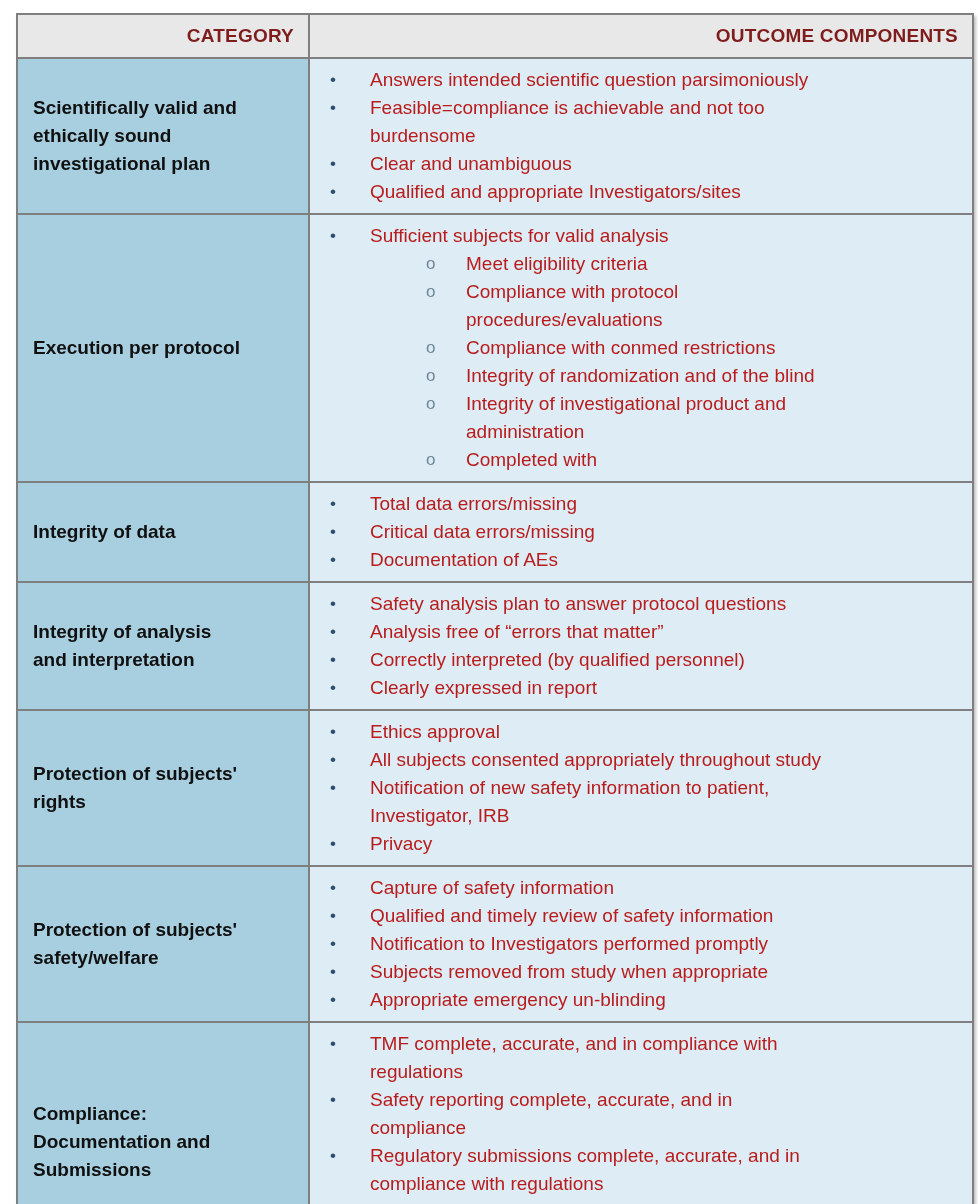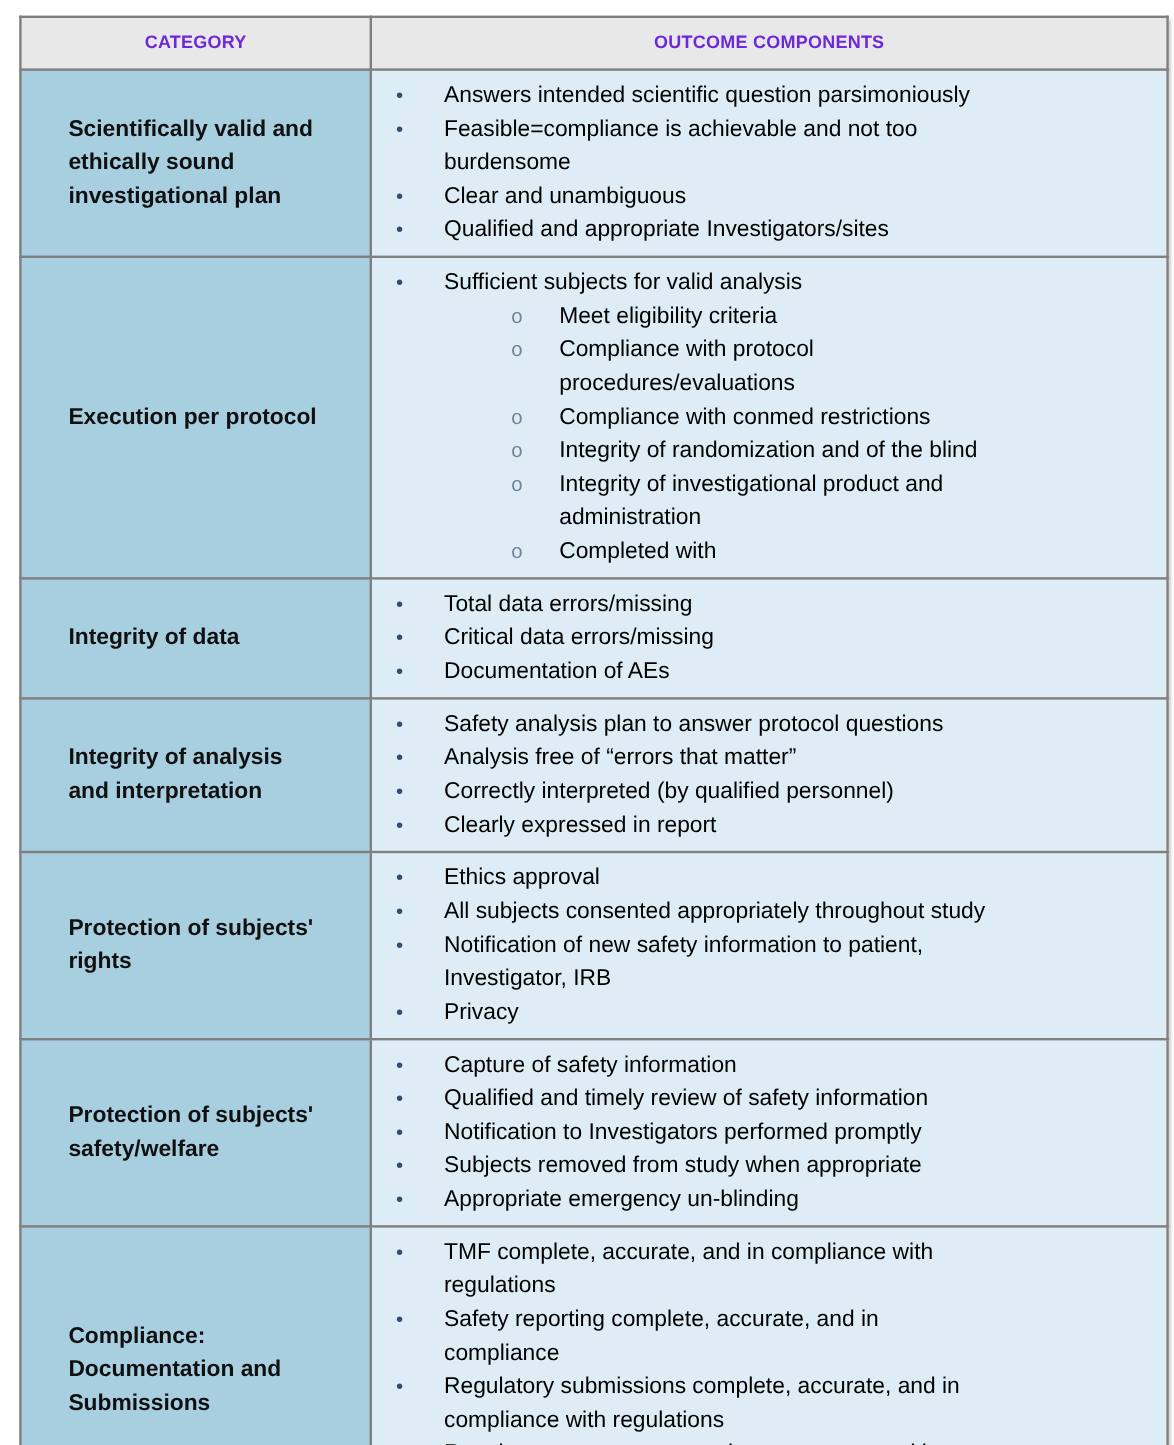--- a/index.html
+++ b/index.html
@@ -25,39 +25,38 @@
   table.outcome-table th,
   table.outcome-table td {
     border: 2px solid var(--border, #7f7f7f);
     vertical-align: middle;
     box-sizing: border-box;
   }
   col.cat-col  { width: 292px; }
   col.out-col  { width: 664px; }
   th {
     background: var(--header-bg, #e8e8e8);
-    text-align: center;
-    font-size: 15px;
+    text-align: right;
+    font-size: 19px;
     font-weight: bold;
     letter-spacing: 0.2px;
     padding: 8px 14px;
     line-height: 26px;
-    color: #6d28d9;
+    color: #7f1d1d;
   }
   td.category-cell {
     background: var(--cat-bg, #a8cfe0);
     padding: 8px 10px 8px 15px;
   }
   td.category-cell .category-text {
     font-size: 19px;
     font-weight: bold;
     line-height: 28px;
     white-space: pre-line;
     color: #101010;
-    margin-left: 24px;
   }
   td.outcome-cell {
     background: var(--out-bg, #ddecf5);
     padding: 7px 8px 7px 0;
     vertical-align: middle;
   }
   ul.bullet-list {
     list-style: none;
     margin: 0;
     padding: 0 0 0 16px;
@@ -78,21 +77,21 @@
   li.level-1 .bullet-glyph {
     color: var(--bullet, #2f4d71);
     font-size: 17px;
   }
   li.level-2 .bullet-glyph {
     color: var(--sub-bullet, #6f8699);
     font-size: 17px;
   }
   .item-text {
     white-space: pre-line;
-    color: #000000;
+    color: #b91c1c;
   }
 </style>
 </head>
 <body>
 
 <div class="page">
   <table class="outcome-table">
     <colgroup>
       <col class="cat-col">
       <col class="out-col">

